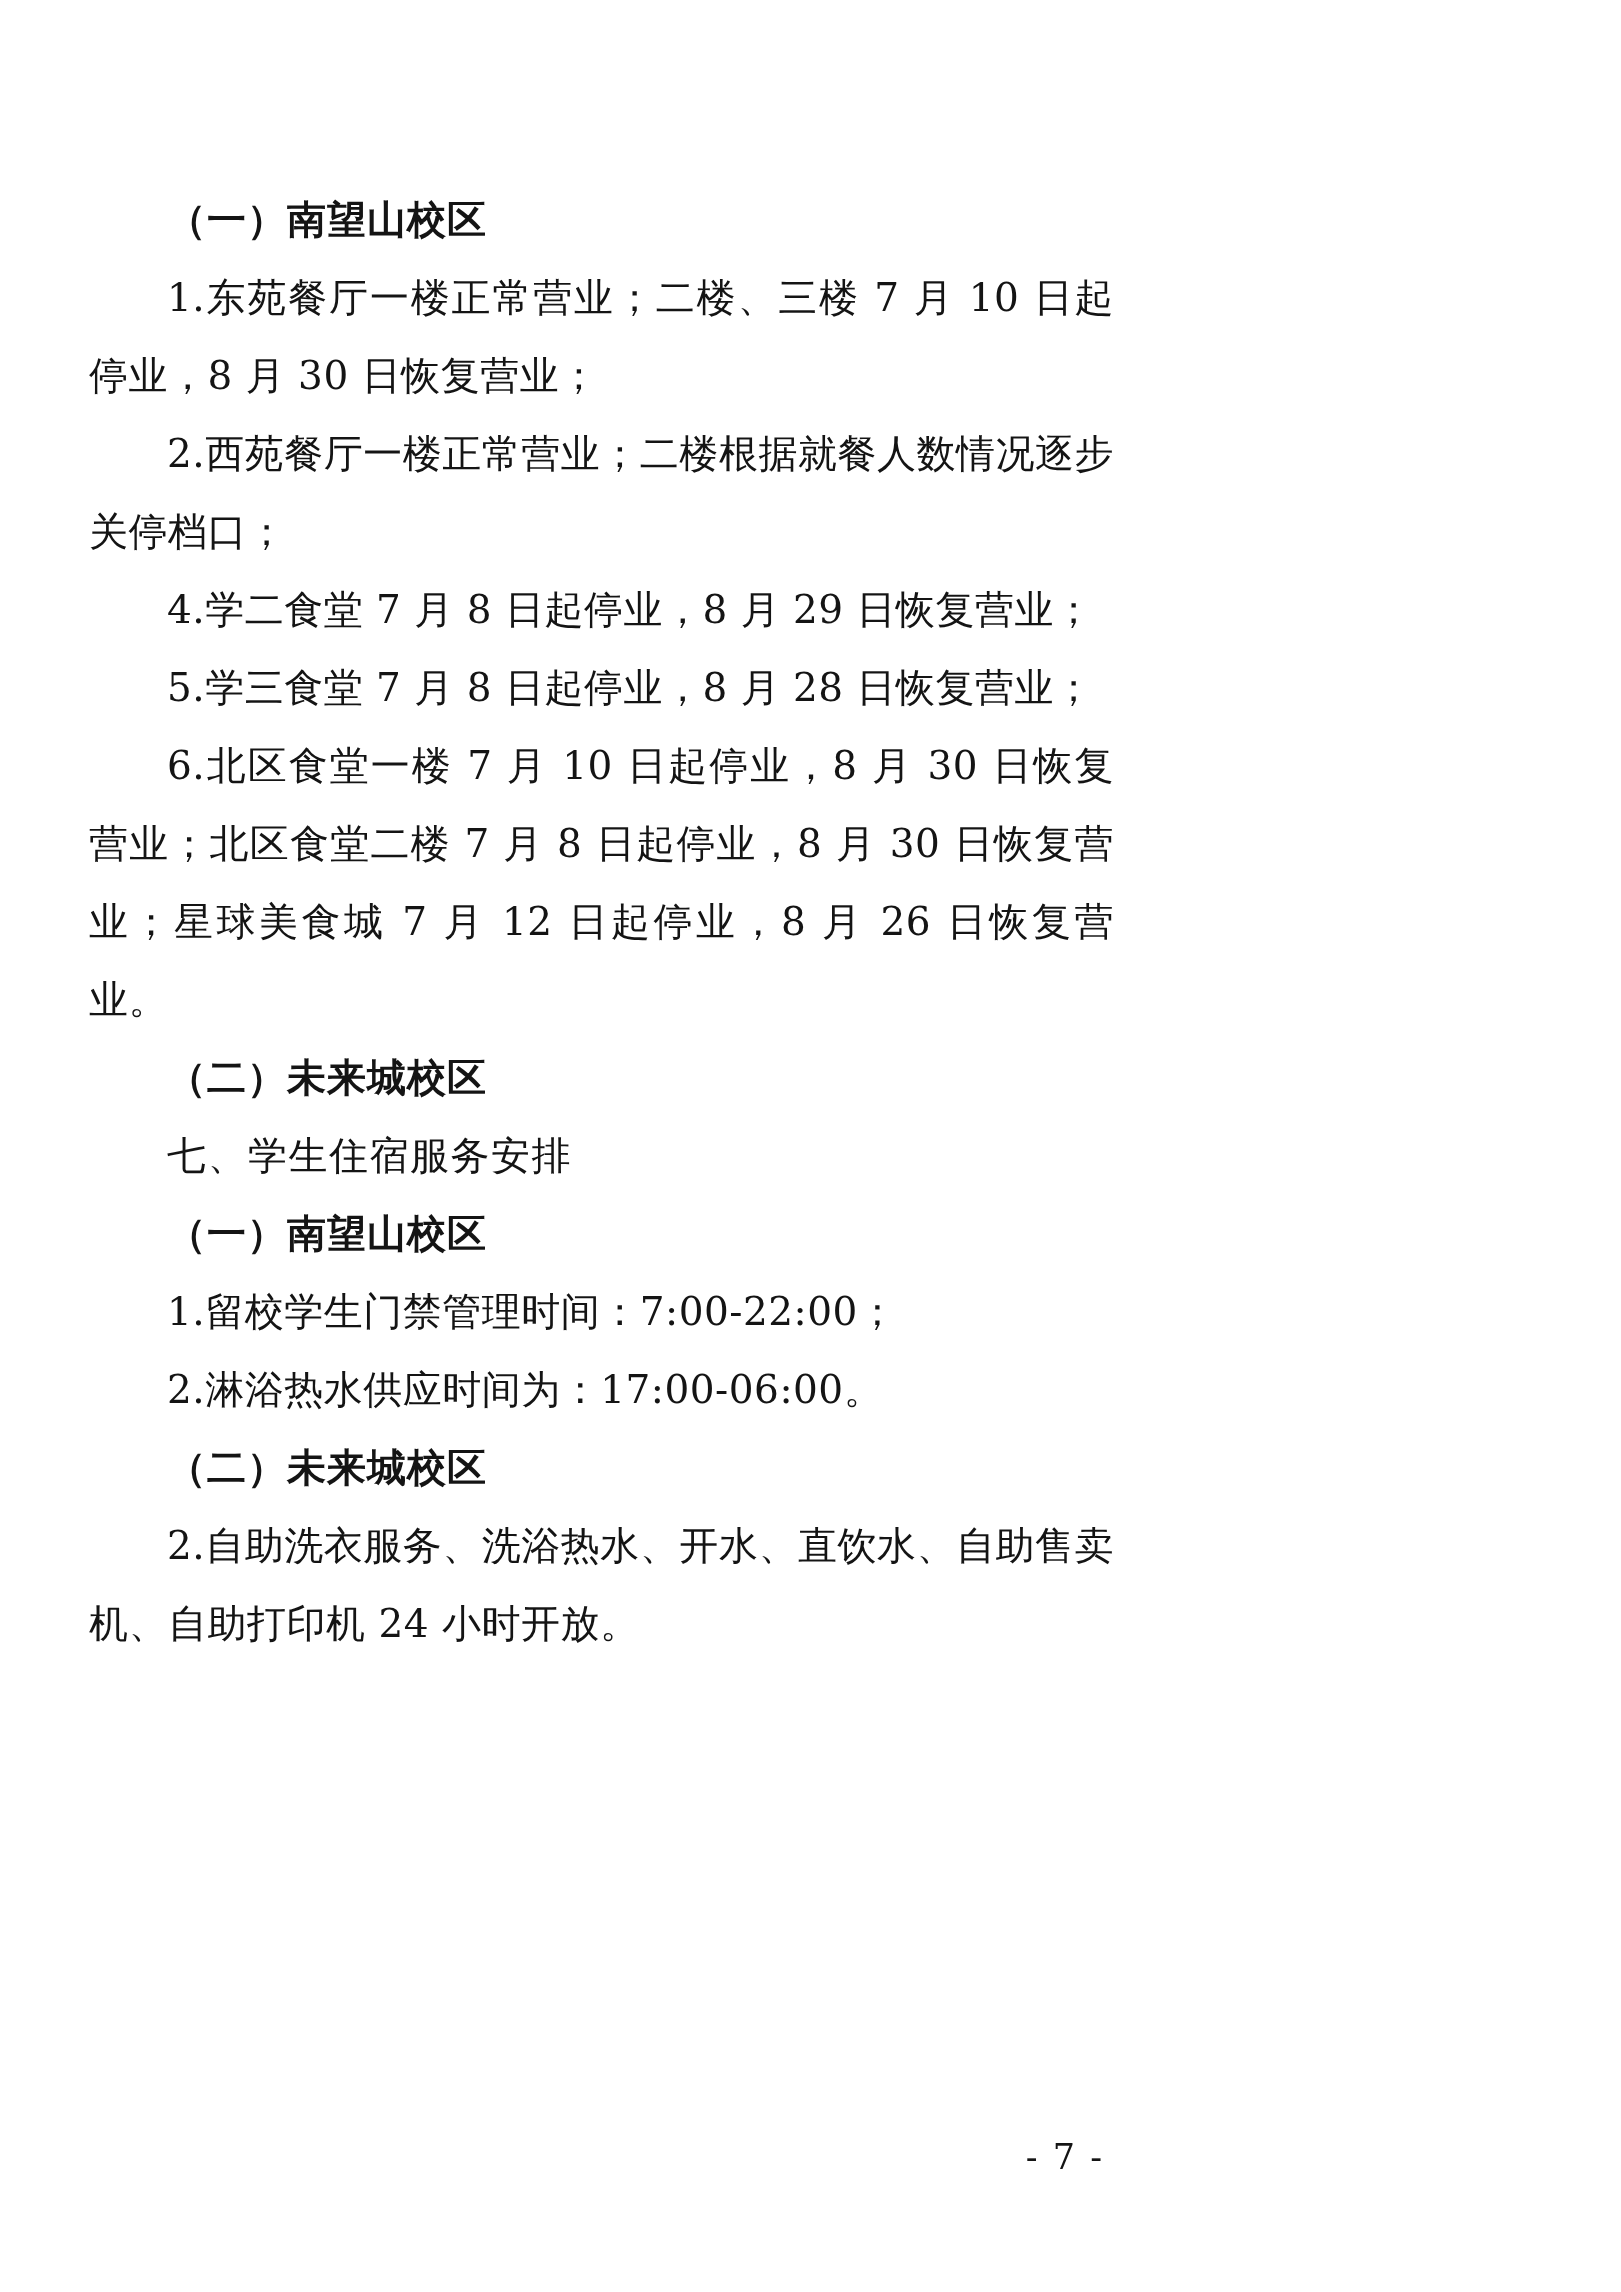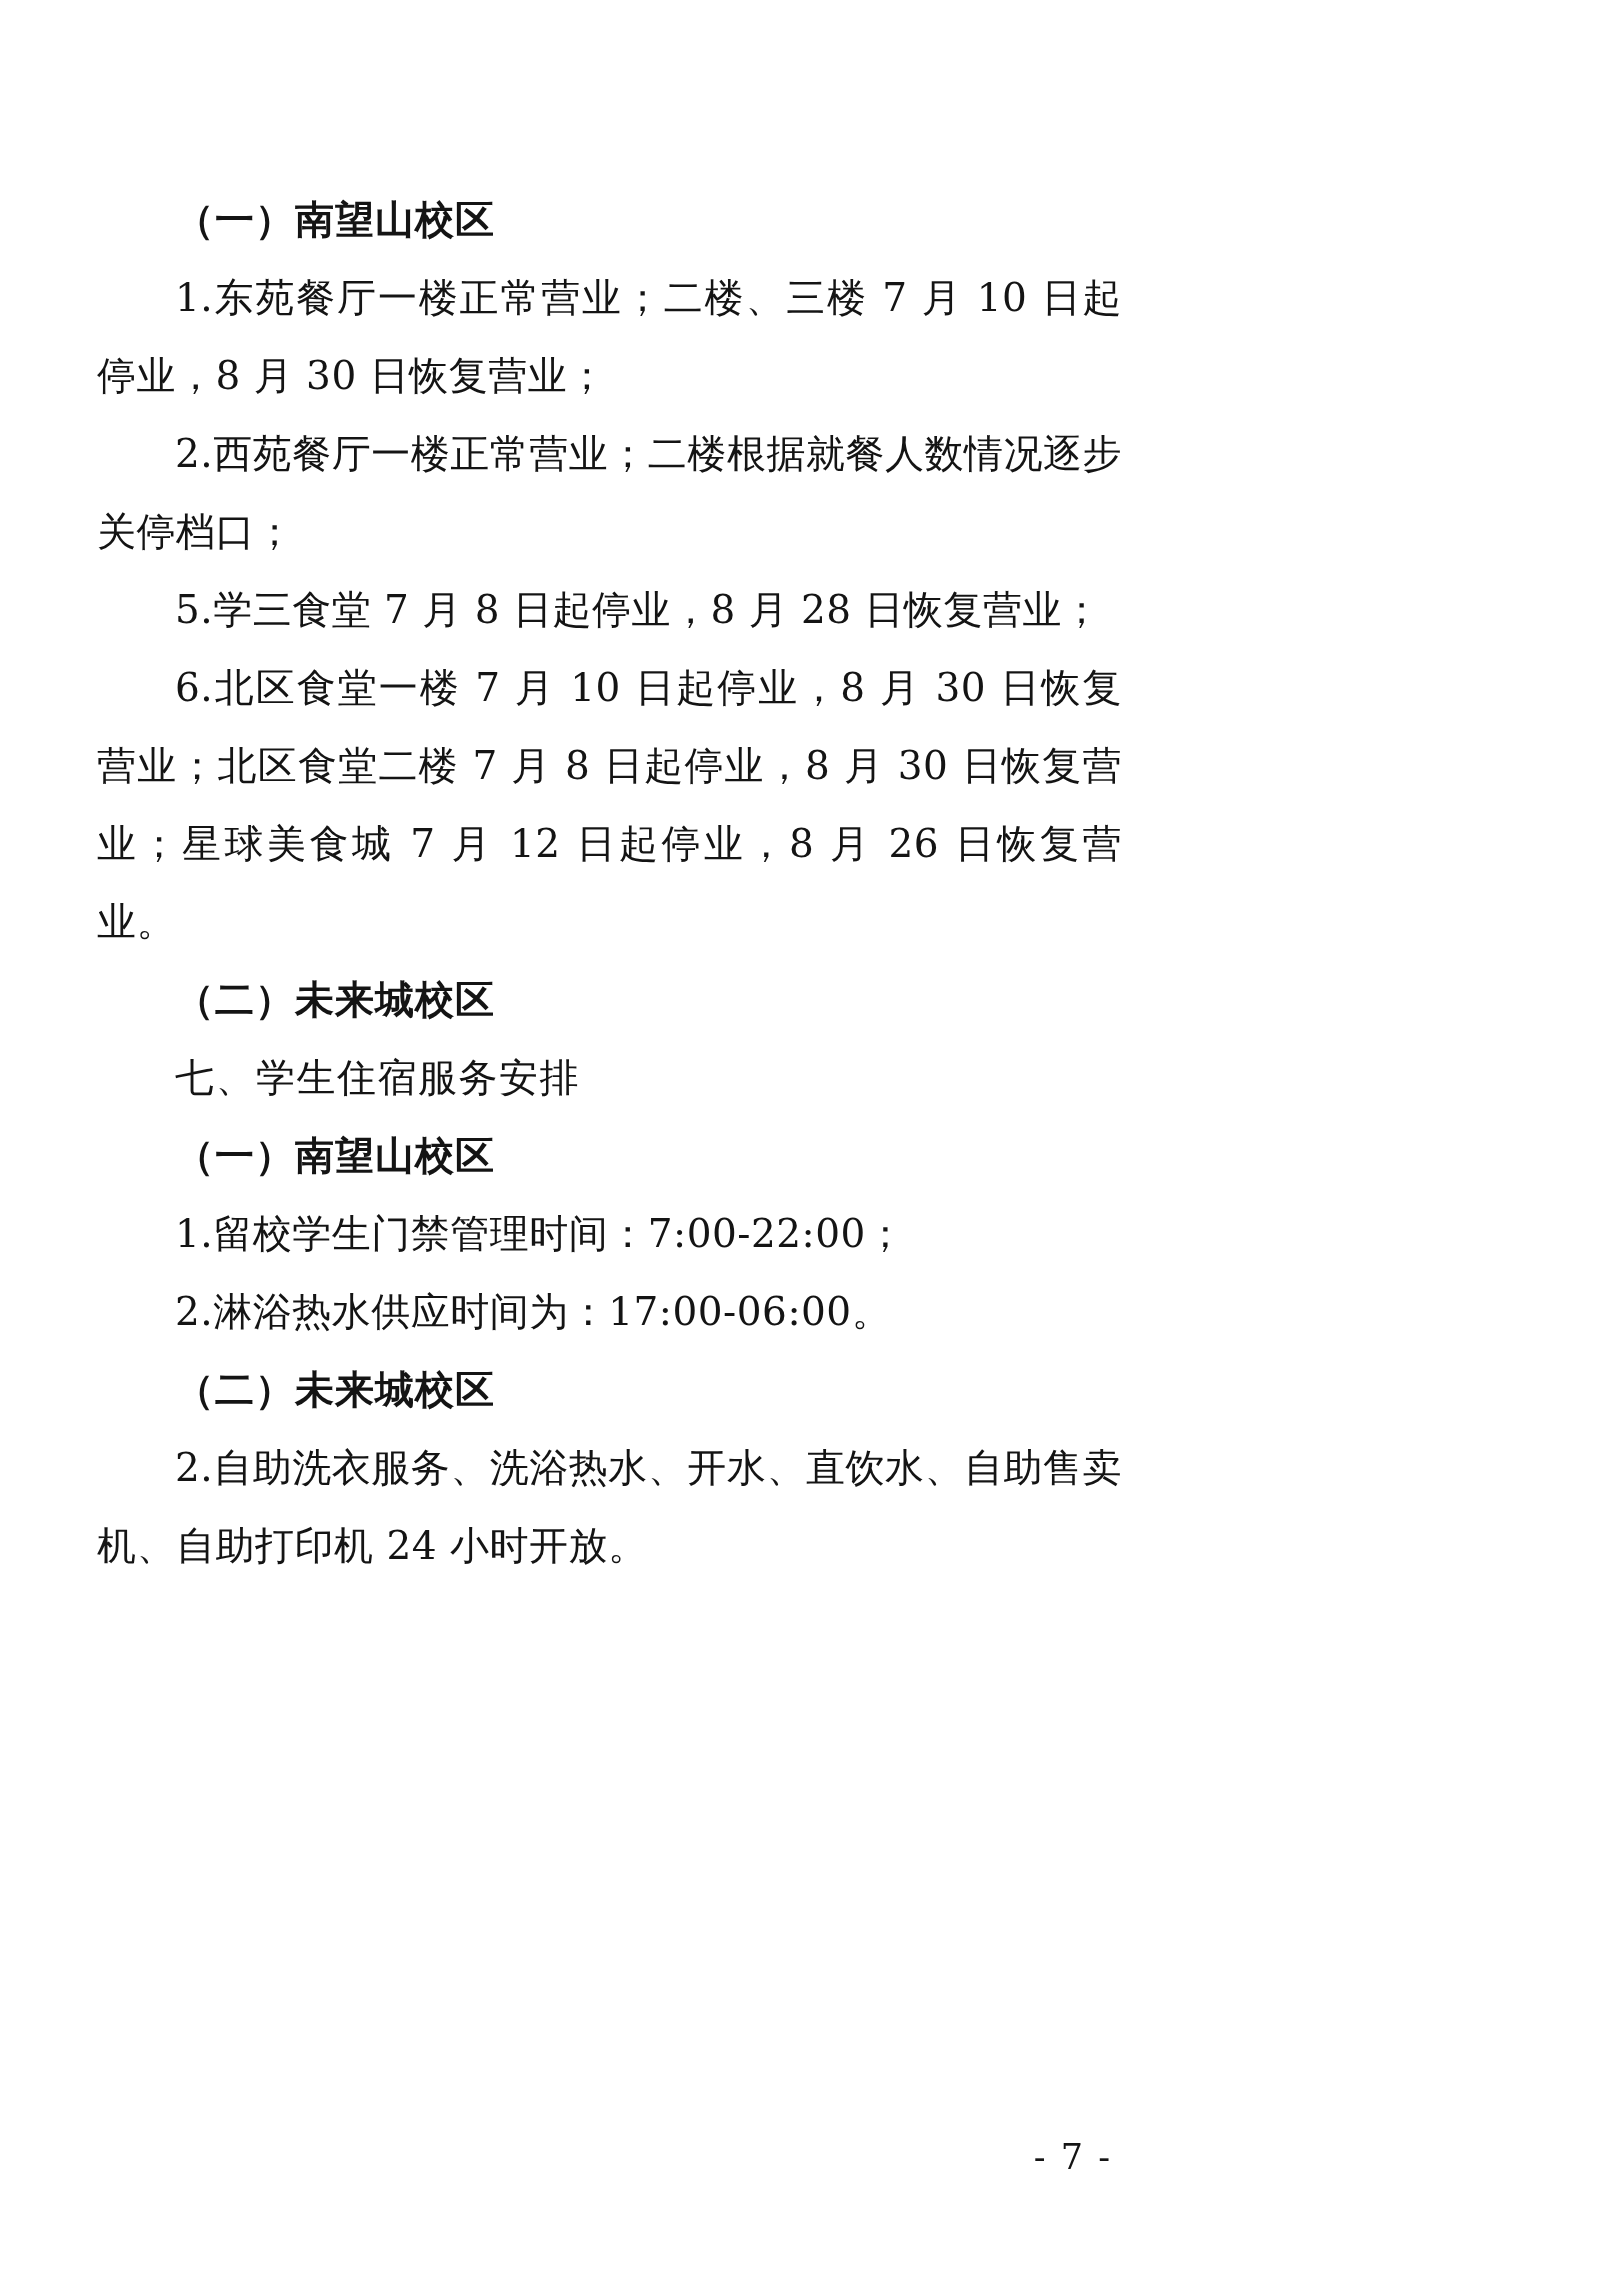--- a/index.html
+++ b/index.html
@@ -10,21 +10,21 @@
   body {
     width: 1621px;
     height: 2293px;
     font-family: "DejaVu Serif", "Liberation Serif", serif;
     color: #141414;
     position: relative;
     overflow: hidden;
   }
   .page {
     position: absolute;
-    top: 0; left: 12px;
+    top: 0; left: 4px;
     width: 1311px;
     height: 2293px;
     box-sizing: border-box;
     padding: 181px 201px 118px 85px;
   }
   .doc-body {
     font-size: 39px;
     line-height: 78px;
     letter-spacing: 0.5px;
     text-align: justify;
@@ -61,20 +61,21 @@
 </style>
 </head>
 <body>
 
 <div class="page">
   <div class="doc-body">
 
     <p class="sub-heading">（一）南望山校区</p>
     <p class="indent">1.东苑餐厅一楼正常营业；二楼、三楼 7 月 10 日起停业，8 月 30 日恢复营业；</p>
     <p class="indent">2.西苑餐厅一楼正常营业；二楼根据就餐人数情况逐步关停档口；</p>
+    <p class="indent">4.学二食堂 7 月 8 日起停业，8 月 29 日恢复营业；</p>
     <p class="indent">5.学三食堂 7 月 8 日起停业，8 月 28 日恢复营业；</p>
     <p class="indent">6.北区食堂一楼 7 月 10 日起停业，8 月 30 日恢复营业；北区食堂二楼 7 月 8 日起停业，8 月 30 日恢复营业；星球美食城 7 月 12 日起停业，8 月 26 日恢复营业。</p>
 
     <p class="sub-heading">（二）未来城校区</p>
 
     <p class="heading">七、学生住宿服务安排</p>
 
     <p class="sub-heading">（一）南望山校区</p>
     <p class="indent">1.留校学生门禁管理时间：7:00-22:00；</p>
     <p class="indent">2.淋浴热水供应时间为：17:00-06:00。</p>

